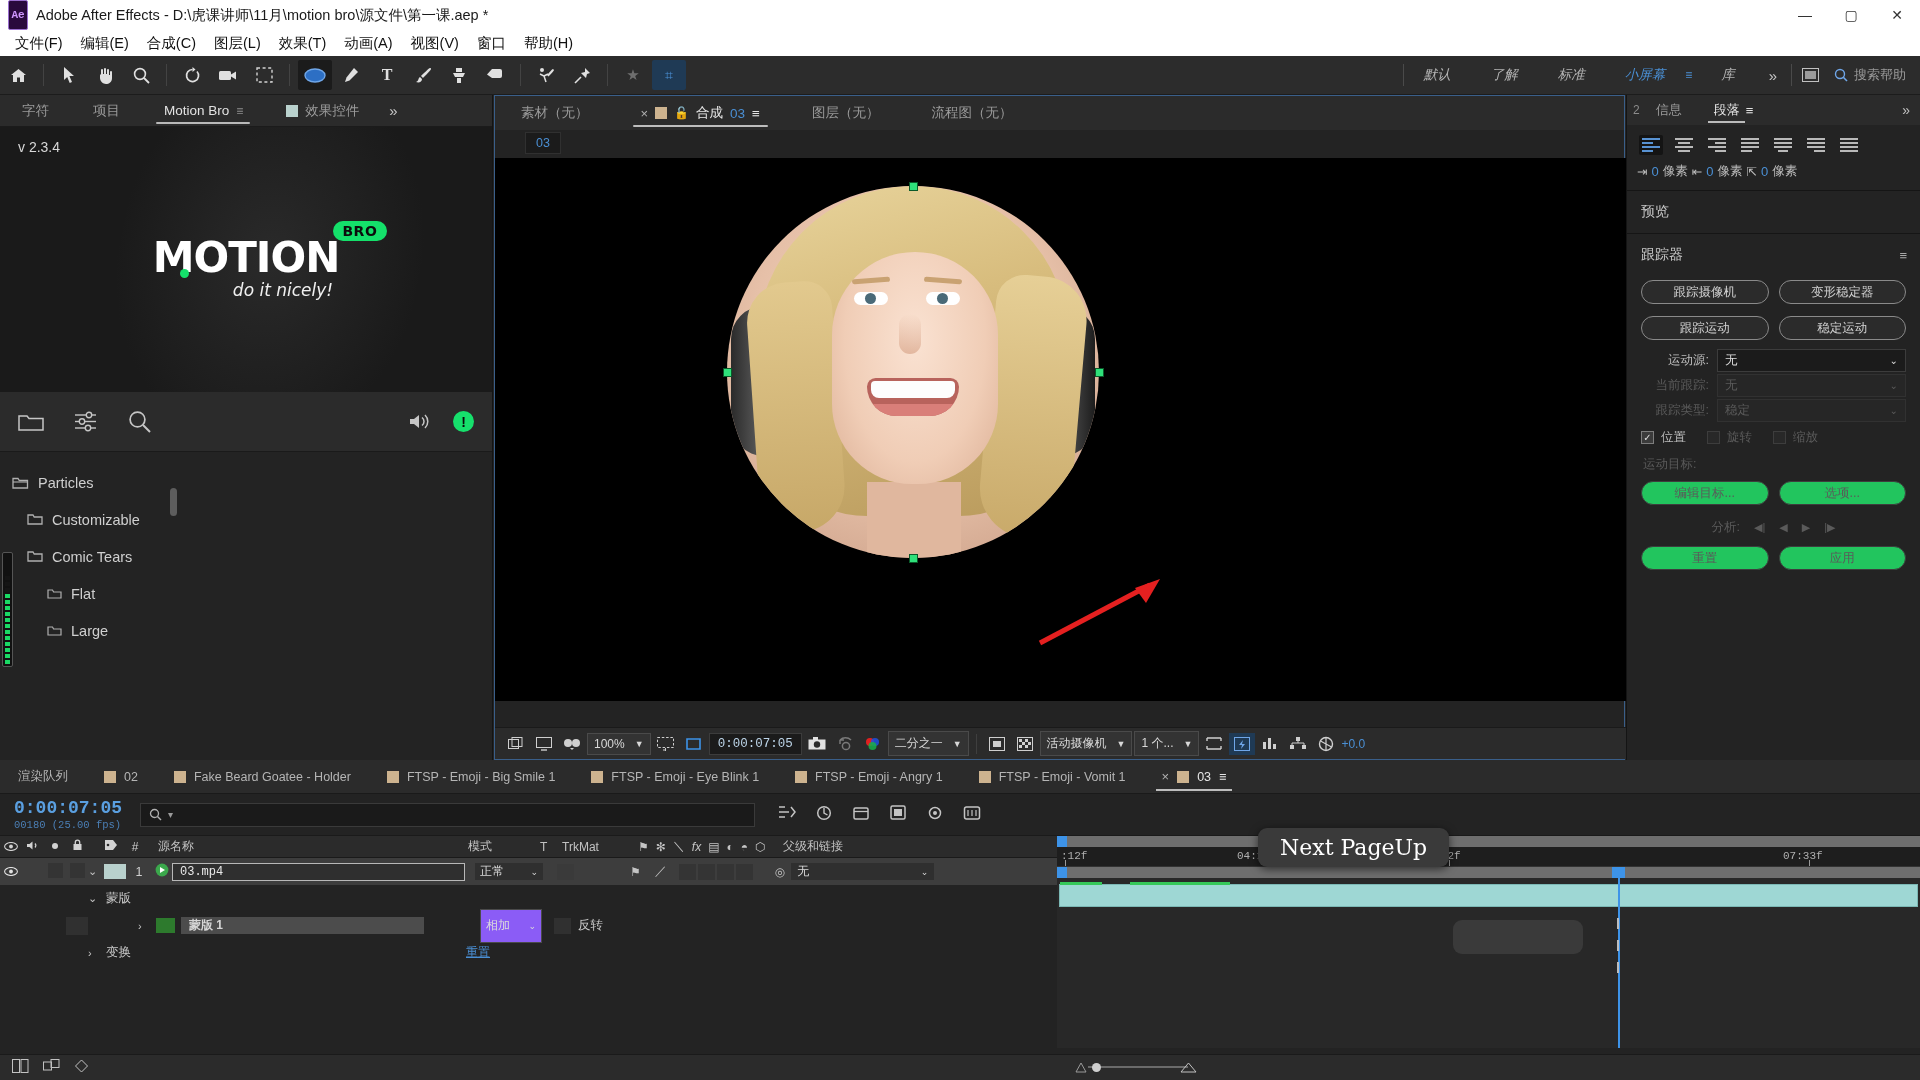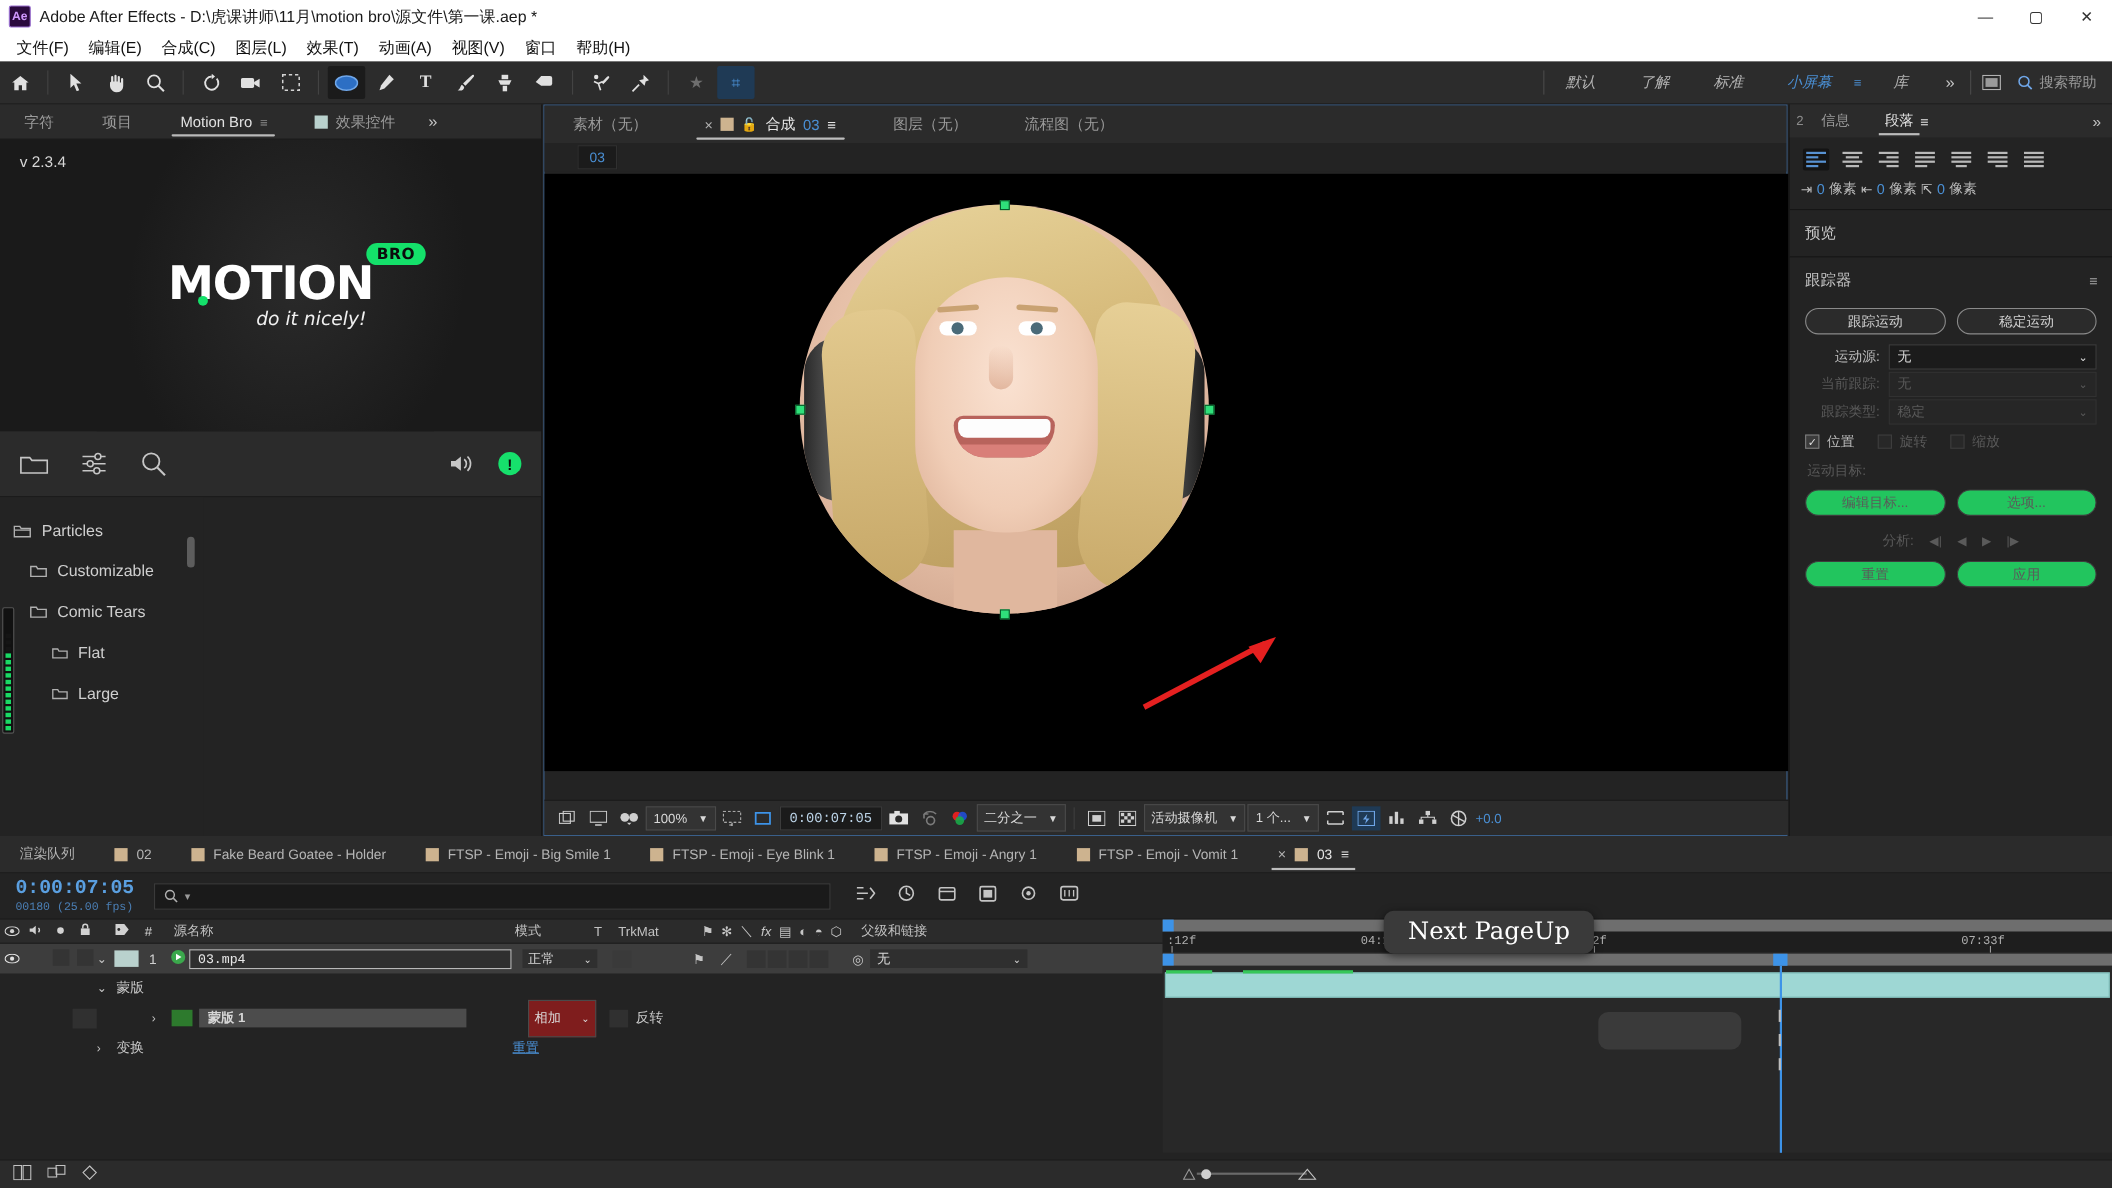--- a/index.html
+++ b/index.html
@@ -12,24 +12,24 @@
   }
   .app { position: relative; width: 1920px; height: 1080px; background: #262626; }
 
   
   .titlebar {
     position: absolute; top: 0; left: 0; width: 1920px; height: 30px;
     background: #ffffff; display: flex; align-items: center;
     padding-left: 8px; color: #111;
   }
   .ae-badge {
-    width: 20px; height: 20px; background: #2a0a3d; border: 1px solid #9a6fd0;
+    width: 20px; height: 30px; background: #2a0a3d; border: 1px solid #9a6fd0;
     color: #cf96fd; font-size: 11px; font-weight: bold;
     display: flex; align-items: center; justify-content: center;
-    border-radius: 2px; margin-right: 8px; font-family: Liberation Sans, sans-serif; text-align: center;
+    border-radius: 2px; margin-right: 8px; font-family: Liberation Mono, monospace; text-align: center;
   }
   .title-text { font-size: 14.5px; color: #1a1a1a; letter-spacing: 0px; }
   .win-controls { position: absolute; right: 0; top: 0; height: 30px; display: flex; }
   .win-btn {
     width: 46px; height: 30px; display: flex; align-items: center; justify-content: center;
     font-size: 14px; color: #333;
   }
 
   
   .menubar {
@@ -410,21 +410,21 @@
   .parent-sel {
     width: 143px; height: 17px; background: #2f2f2f; display: flex; align-items: center;
     justify-content: space-between; padding: 0 6px; font-size: 12px; color: #dadada;
   }
   .mask-row-label { color: #c9c9c9; font-size: 12.5px; }
   .mask-name-field {
     background: #4c4c4c; height: 17px; width: 243px; display: flex; align-items: center;
     padding-left: 8px; font-size: 12px; color: #d6d6d6; font-weight: bold;
   }
   .mask-mode {
-    width: 62px; height: 17px; background: #7f1d1d; border: 1px solid #4a4a4a;
+    width: 62px; height: 17px; background: #8b5cf6; border: 1px solid #4a4a4a;
     display: flex; align-items: center; justify-content: space-between;
     padding: 16px 5px; font-size: 12px; color: #dcdcdc;
   }
   .reset-link { color: #4a8fd4; font-size: 12px; text-decoration: underline; }
   
   .ruler {
     height: 20px; background: #1e1e1e; position: relative; border-bottom: 1px solid #333;
   }
   .ruler-lbl {
     position: absolute; top: 3px; font-size: 11px; color: #b0b0b0;
@@ -1006,20 +1006,24 @@
     <div class="rp-section">
       <div class="rp-head">预览</div>
     </div>
 
     <div class="rp-section">
       <div class="rp-head">
         <span>跟踪器</span>
         <span class="burger">≡</span>
       </div>
       <div class="trk-btn-row">
+        <div class="trk-btn">跟踪摄像机</div>
+        <div class="trk-btn">变形稳定器</div>
+      </div>
+      <div class="trk-btn-row">
         <div class="trk-btn">跟踪运动</div>
         <div class="trk-btn">稳定运动</div>
       </div>
       <div class="trk-row">
         <span class="trk-label">运动源:</span>
         <span class="trk-select">
           <span>无</span>
           <span class="chev">⌄</span>
         </span>
       </div>

